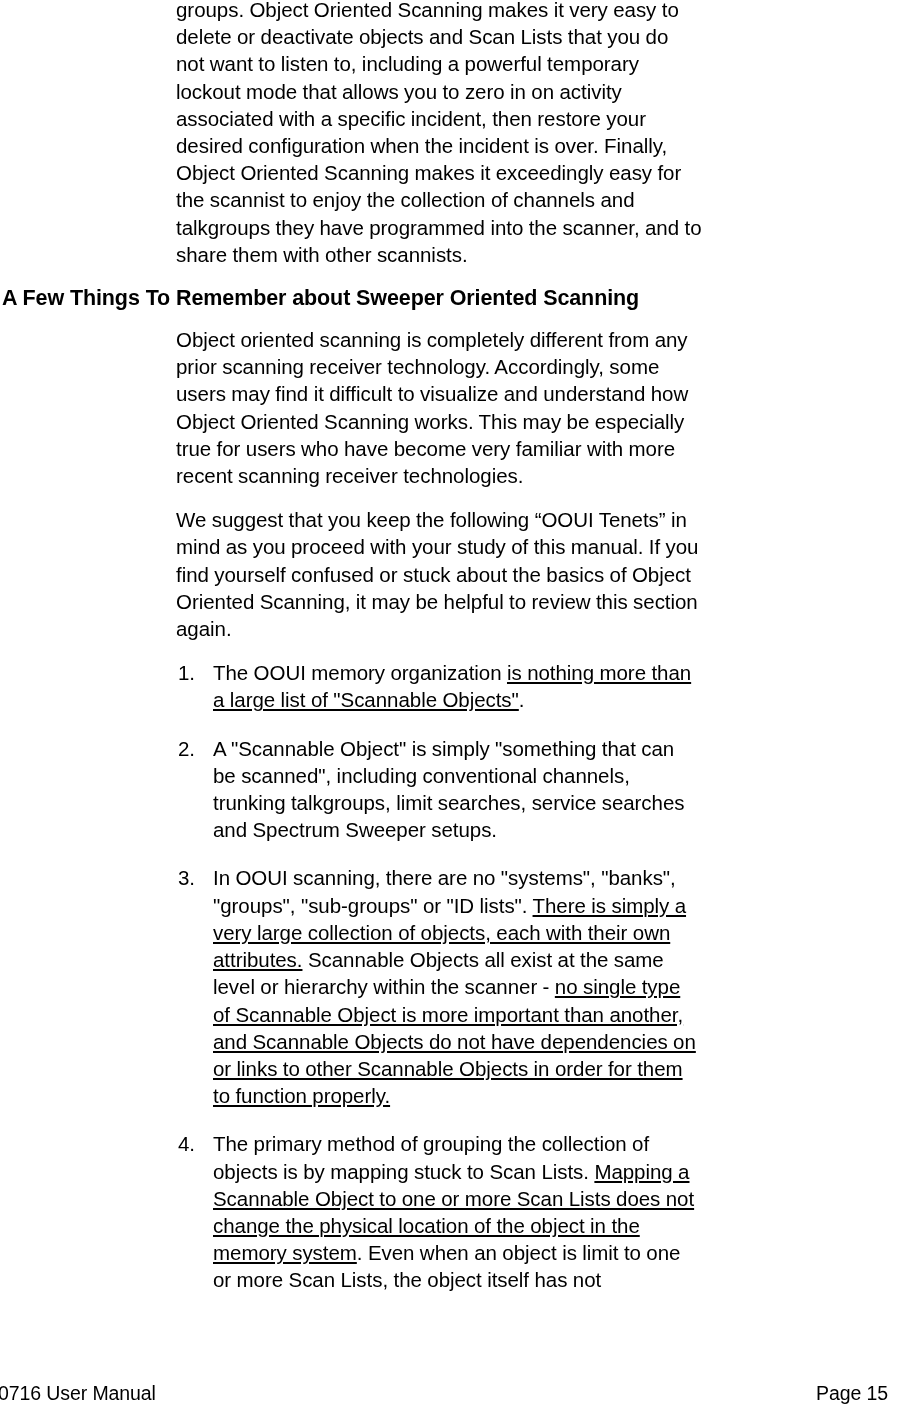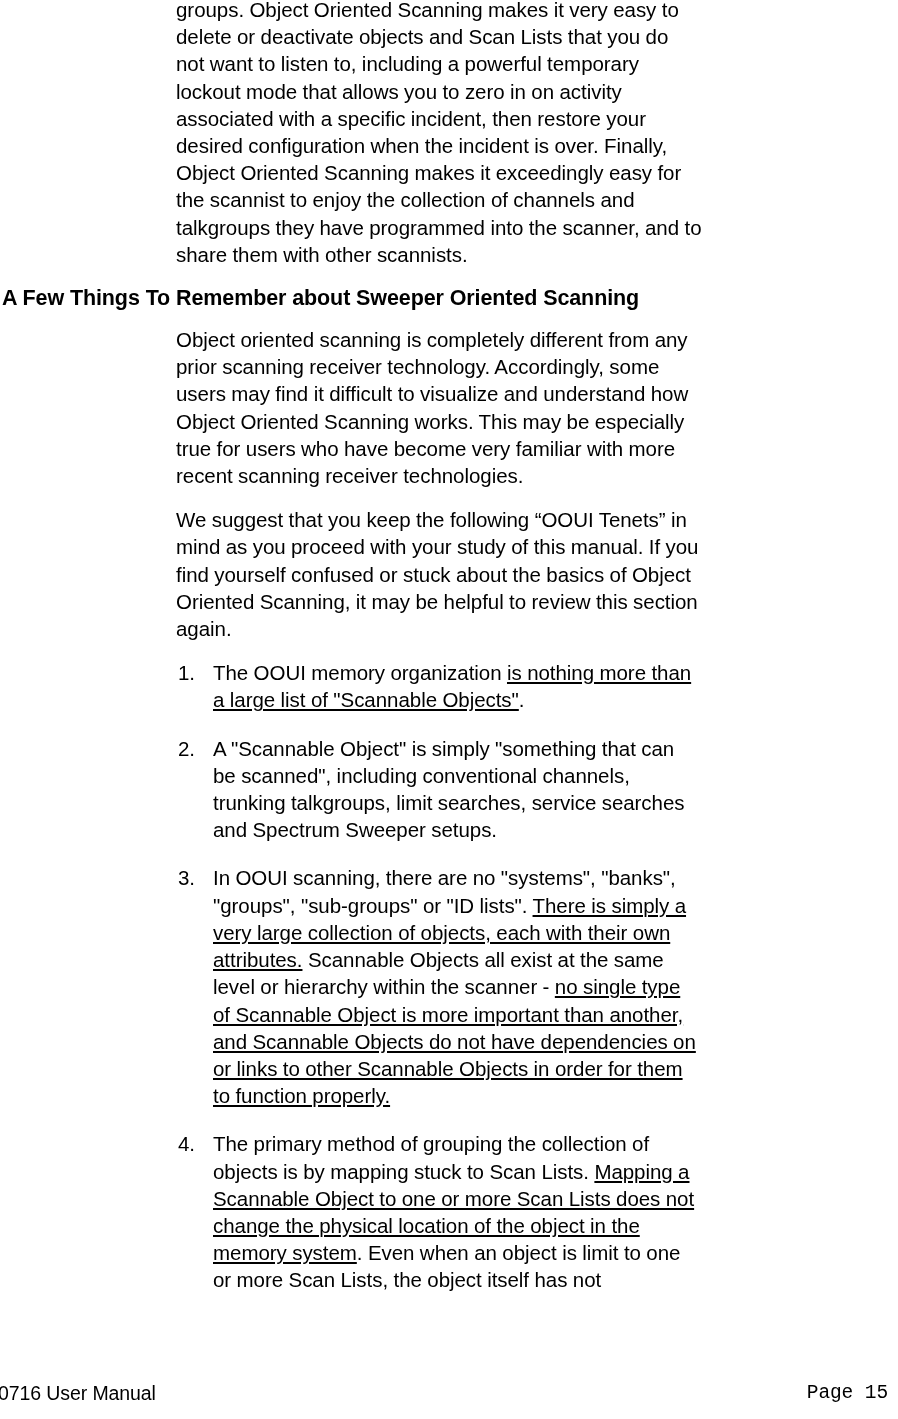--- a/index.html
+++ b/index.html
@@ -107,21 +107,20 @@
     letter-spacing: -0.1px;
   }
   .footer .left {
     padding-left: 0px;
     margin-left: -2px;
     white-space: nowrap;
   }
   .footer .right {
     padding-right: 10px;
     white-space: nowrap;
-    font-family: Liberation Mono, monospace;
   }
 </style>
 </head>
 <body>
 
 <div class="page">
 
   <div class="content">
 
     <p class="para first">groups. Object Oriented Scanning makes it very easy to delete or deactivate objects and Scan Lists that you do not want to listen to, including a powerful temporary lockout mode that allows you to zero in on activity associated with a specific incident, then restore your desired configuration when the incident is over. Finally, Object Oriented Scanning makes it exceedingly easy for the scannist to enjoy the collection of channels and talkgroups they have programmed into the scanner, and to share them with other scannists.</p>

